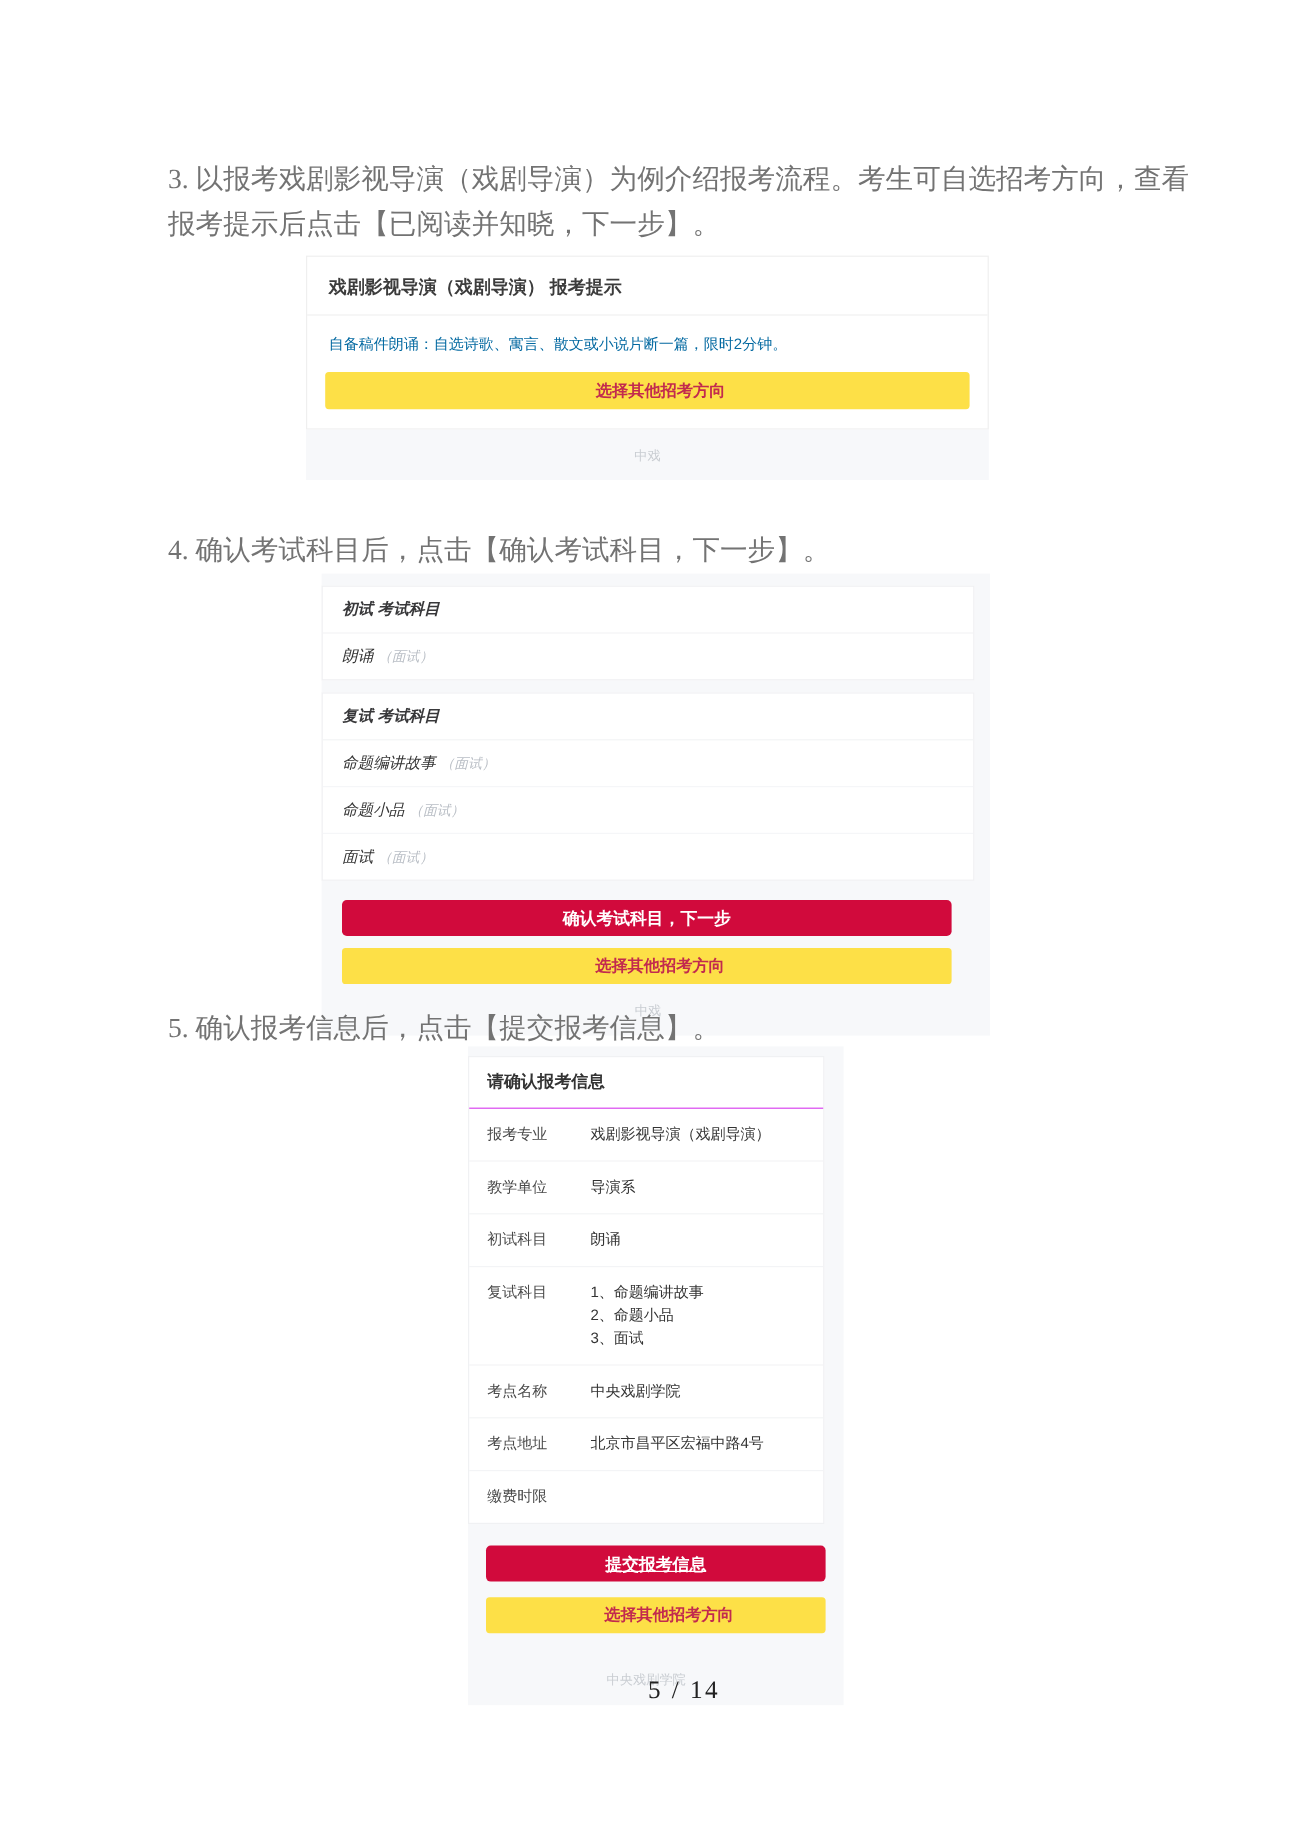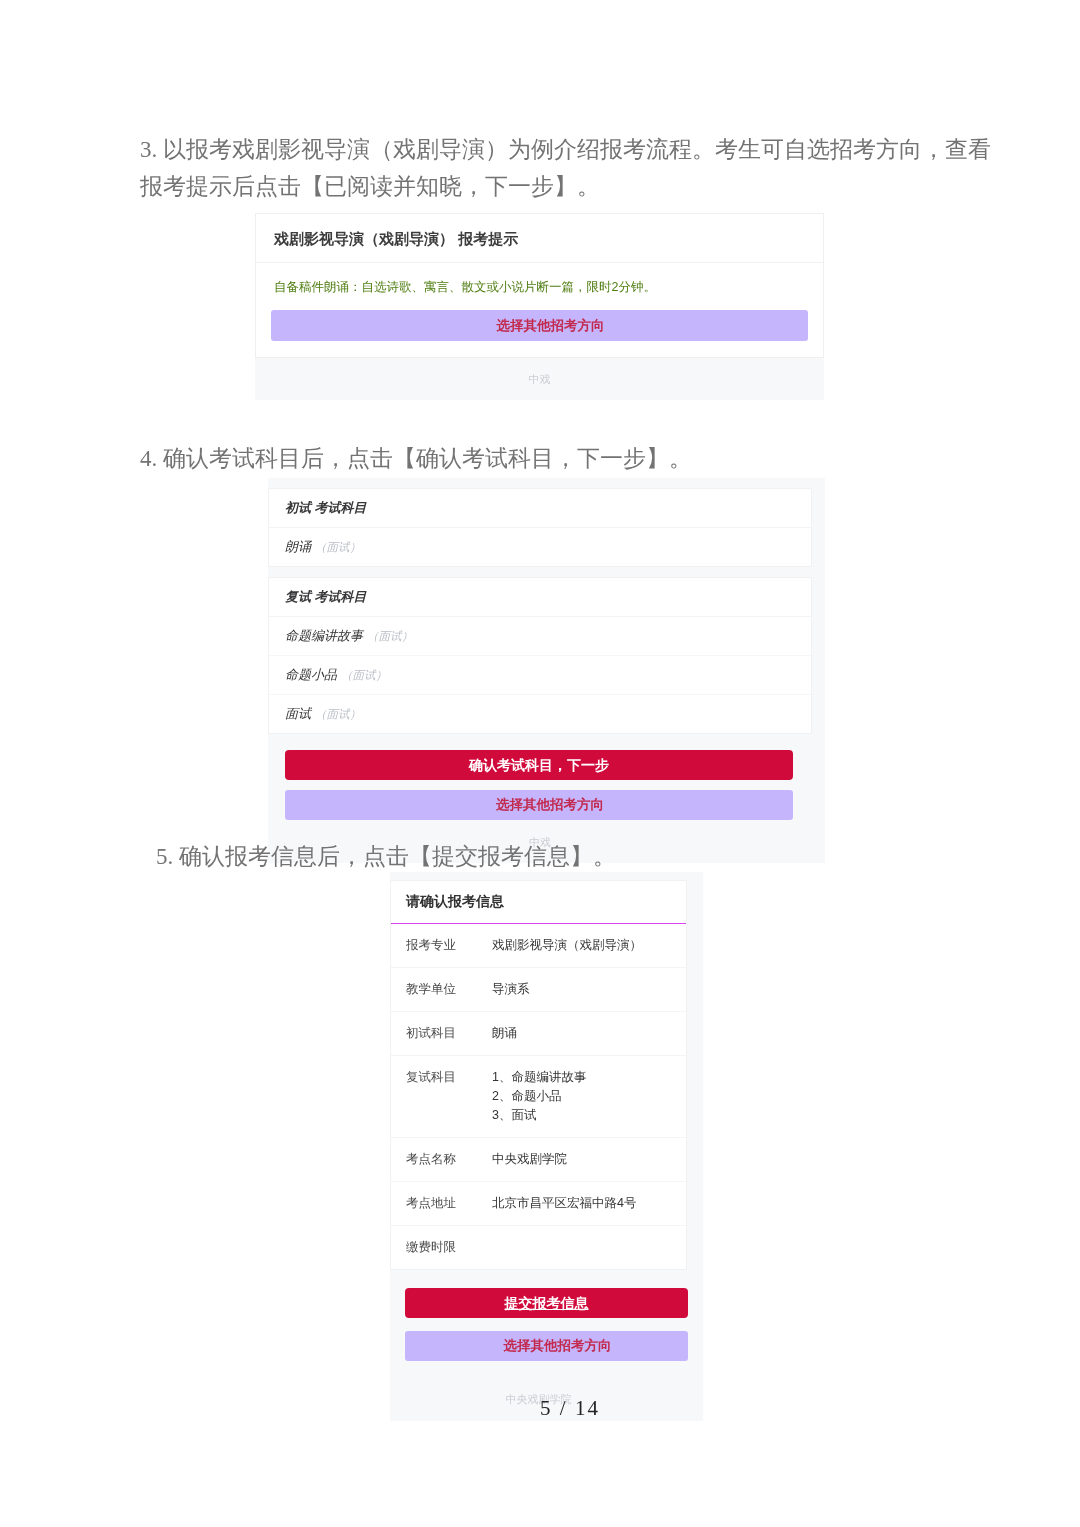--- a/index.html
+++ b/index.html
@@ -9,43 +9,43 @@
     font-family:"Liberation Sans","DejaVu Sans",sans-serif;
   }
   .doc-para {
     position:absolute; left:140px;
     font-family:"Liberation Serif","DejaVu Serif",serif;
     font-size:23px; line-height:37px; color:#737373;
     white-space:nowrap;
   }
   #para3 { top:131px; }
   #para4 { top:440px; }
-  #para5 { top:838px;margin-left:16px; }
+  #para5 { top:838px; }
 
   
   .shot { position:absolute; background:#f7f8fa; }
   .card { background:#ffffff; border:1px solid #f0f1f3; }
   .btn {
     height:31px; line-height:31px; text-align:center;
     font-weight:bold; border-radius:4px; cursor:default;
   }
   .btn-red { background:#d10a3c; color:#ffffff; font-size:14px; }
-  .btn-gray { background:#c4b5fd; color:#c22a4e; font-size:13.5px; border-radius:3px;padding-left:22px; }
+  .btn-gray { background:#fde047; color:#c22a4e; font-size:13.5px; border-radius:3px;padding-left:22px; }
   .watermark {
     text-align:center; color:#c9cdd2; font-size:11px;
   }
 
   
   #shot-notice { left:255px; top:197px; width:569px; background:transparent;margin-top:16px; }
   #shot-notice .card { border:1px solid #efefef; }
   .notice-header {
     padding:16px 18px 13px; font-size:15px; font-weight:bold; color:#3c3c3c;
     border-bottom:1px solid #f0f0f0;
   }
-  .notice-body { padding:16px 18px 4px; font-size:12.5px; color:#4d7c0f; }
+  .notice-body { padding:16px 18px 4px; font-size:12.5px; color:#0369a1; }
   #shot-notice .btn-red  { margin:17px 15px 0; }
   #shot-notice .btn-gray { margin:10px 15px 16px; }
   .notice-footer {
     height:42px; background:#f7f8fa; display:flex;
     align-items:center; justify-content:center;
   }
 
   
   #shot-subjects { left:268px; top:478px; width:557px; padding:10px 0 13px; }
   #shot-subjects .card { width:544px;font-style:italic; }

